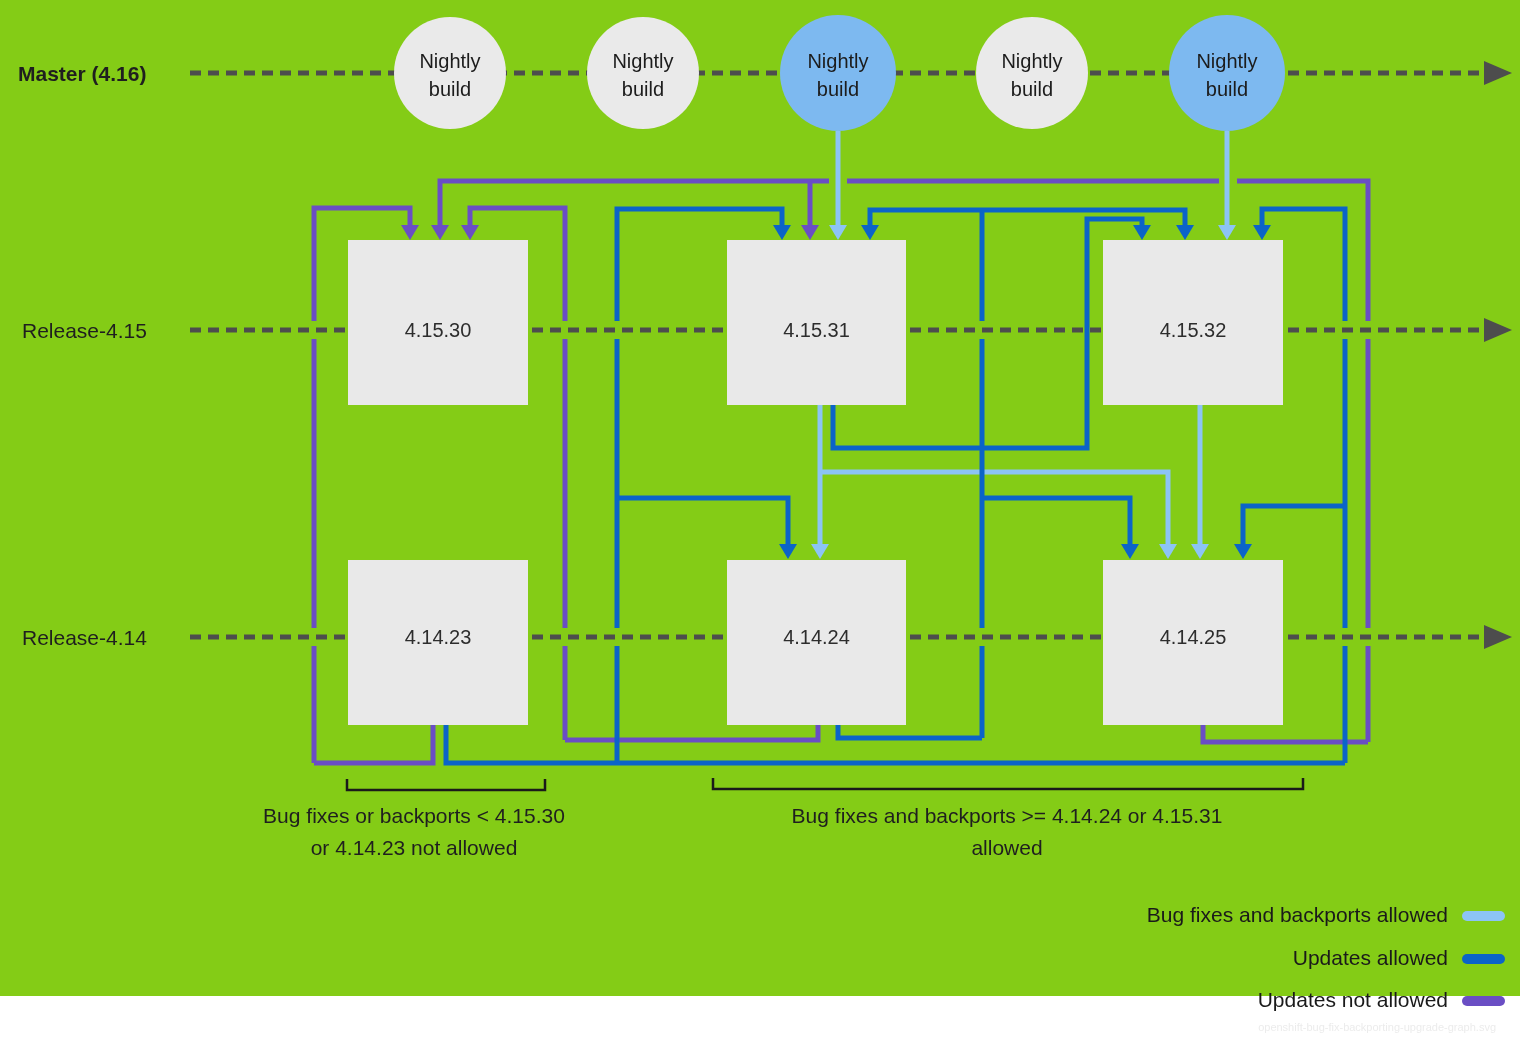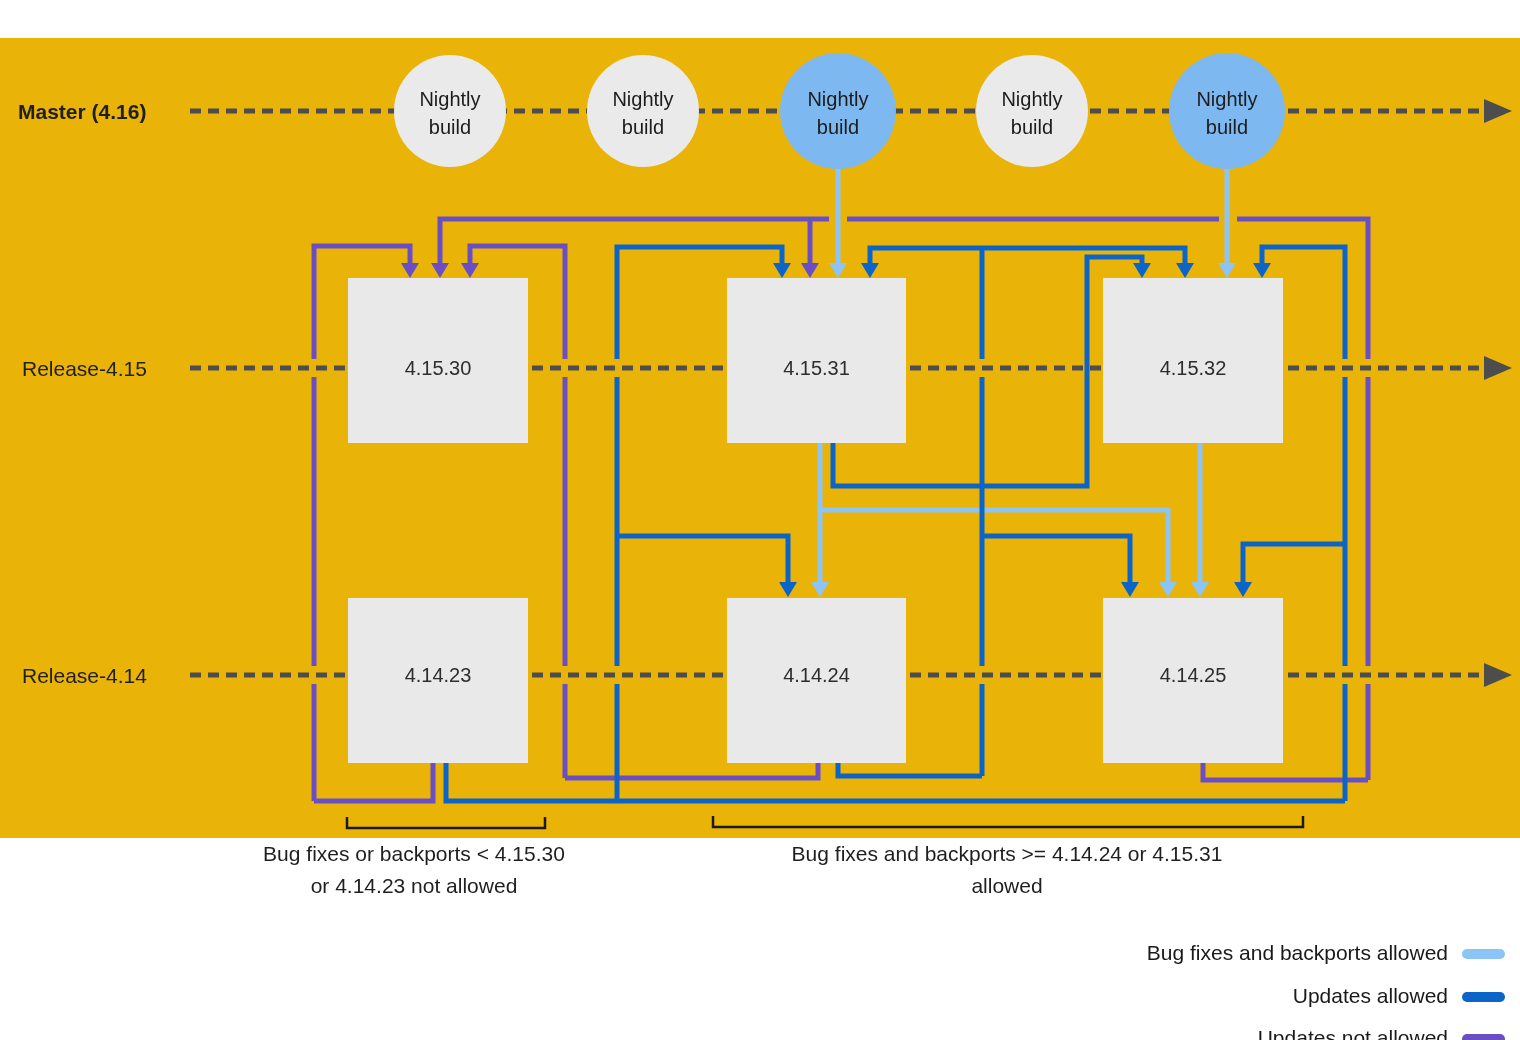--- a/index.html
+++ b/index.html
@@ -7,23 +7,22 @@
     padding: 0;
     background: #ffffff;
     width: 1520px;
     height: 1040px;
     overflow: hidden;
     font-family: "Liberation Sans", sans-serif;
   }
   .stage {
     position: relative;
     width: 1520px;
-    height: 800px;
-    background: #eab308;
-    margin-top: 38px;
+    height: 996px;
+    background: #84cc16;
   }
   svg { display: block; }
   text {
     font-family: "Liberation Sans", sans-serif;
     fill: #1f1f1f;
   }
   .lane-label      { font-size: 21px; font-weight: 500; }
   .lane-label.bold { font-weight: 700; }
   .node-label      { font-size: 20px; font-weight: 400; fill: #2d2d2d; }
   .circle-label    { font-size: 20px; font-weight: 400; fill: #1c1c1c; }

